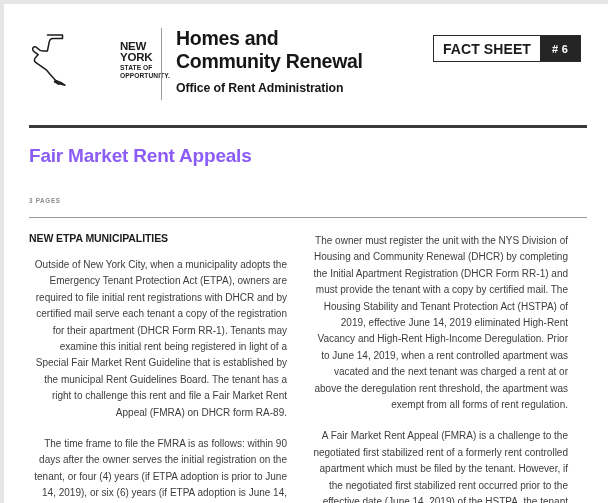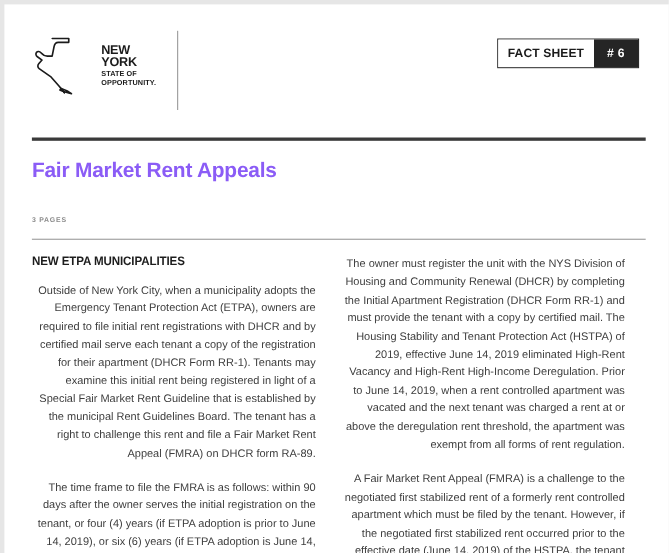--- a/index.html
+++ b/index.html
@@ -51,20 +51,21 @@
   }
   .brand {
     display: flex;
     align-items: flex-start;
   }
   .ny-logo {
     display: flex;
     align-items: center;
     width: 124px;
     padding-top: 3px;
+    gap: 28px;
   }
   .ny-logo svg {
     display: block;
   }
   .ny-wordmark {
     margin-left: 1px;
     line-height: 1;
   }
   .ny-wordmark .l1 {
     font-family: "Liberation Sans", sans-serif;
@@ -120,21 +121,21 @@
     margin-right: 6px;
   }
   .factsheet .fs-label {
     display: flex;
     align-items: center;
     padding: 0 9px;
     background: #ffffff;
     color: #1b1b1b;
     font-family: "Liberation Sans", sans-serif;
     font-weight: bold;
-    font-size: 11px;
+    font-size: 14px;
     letter-spacing: 0.1px;
   }
   .factsheet .fs-num {
     display: flex;
     align-items: center;
     justify-content: center;
     min-width: 40px;
     background: #252525;
     color: #ffffff;
     font-family: "Liberation Sans", sans-serif;
@@ -238,20 +239,27 @@
             </span>
             <span class="ny-wordmark">
               <span class="l1">NEW YORK</span>
               <span class="l2">STATE OF</span>
               <span class="l3">OPPORTUNITY.</span>
             </span>
           </div>
 
           <div class="brand-divider"></div>
 
+          <div class="brand-text">
+            <div class="agency">
+              <div>Homes and</div>
+              <div>Community Renewal</div>
+            </div>
+            <div class="office">Office of Rent Administration</div>
+          </div>
 
         </div>
 
         <div class="factsheet">
           <div class="fs-label">FACT SHEET</div>
           <div class="fs-num"># 6</div>
         </div>
 
       </div>
 

